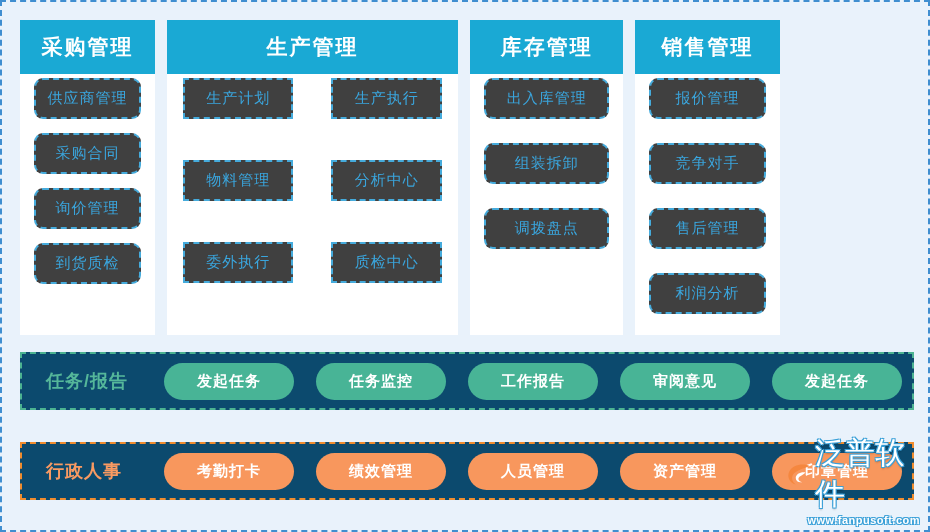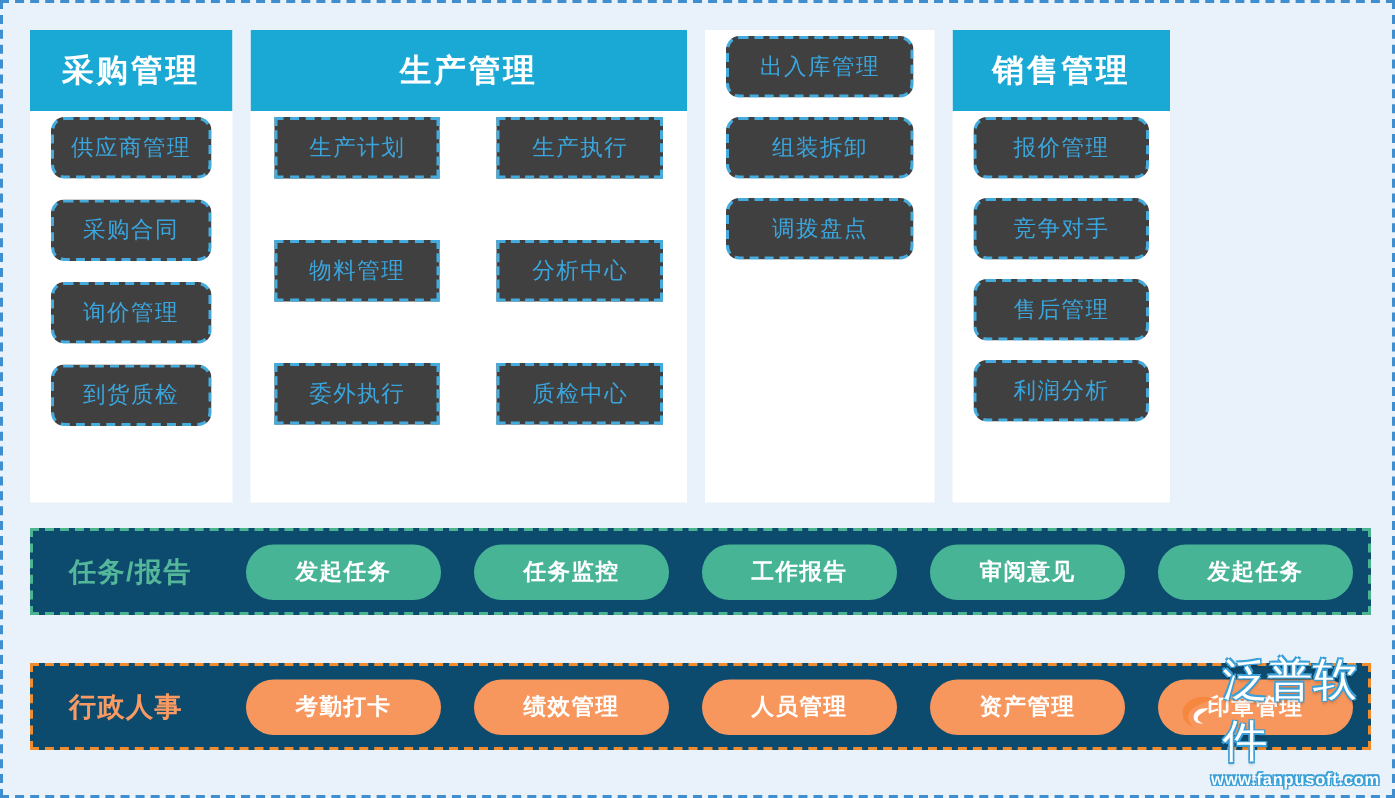--- a/index.html
+++ b/index.html
@@ -55,21 +55,21 @@
   }
 
   
   .col-list {
     display: flex;
     flex-direction: column;
     justify-content: flex-start;
     gap: 14px;
     padding-top: 4px;
   }
-  .col-list.inv { gap: 13px; }
+  .col-list.inv { gap: 24px; }
 
   .chip {
     height: 41px;
     background: #404040;
     border: 2px dashed #45abdc;
     border-radius: 9px;
     color: #3aa5dd;
     font-size: 15px;
     letter-spacing: 1px;
     display: flex;
@@ -197,20 +197,21 @@
         <div class="chip square">生产计划</div>
         <div class="chip square">生产执行</div>
         <div class="chip square">物料管理</div>
         <div class="chip square">分析中心</div>
         <div class="chip square">委外执行</div>
         <div class="chip square">质检中心</div>
       </div>
     </div>
 
     <div class="card inventory">
+      <div class="card-header">库存管理</div>
       <div class="card-body col-list inv">
         <div class="chip">出入库管理</div>
         <div class="chip">组装拆卸</div>
         <div class="chip">调拨盘点</div>
       </div>
     </div>
 
     <div class="card sales">
       <div class="card-header">销售管理</div>
       <div class="card-body col-list inv">

